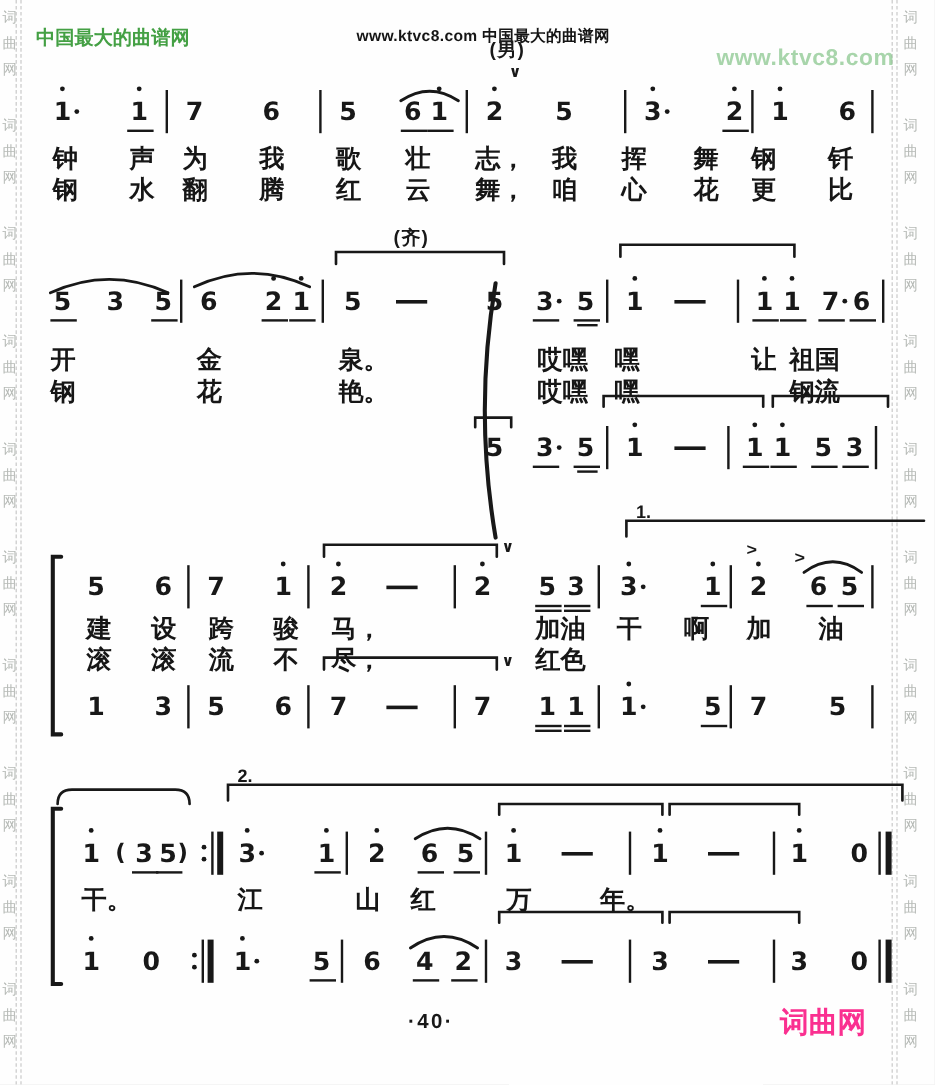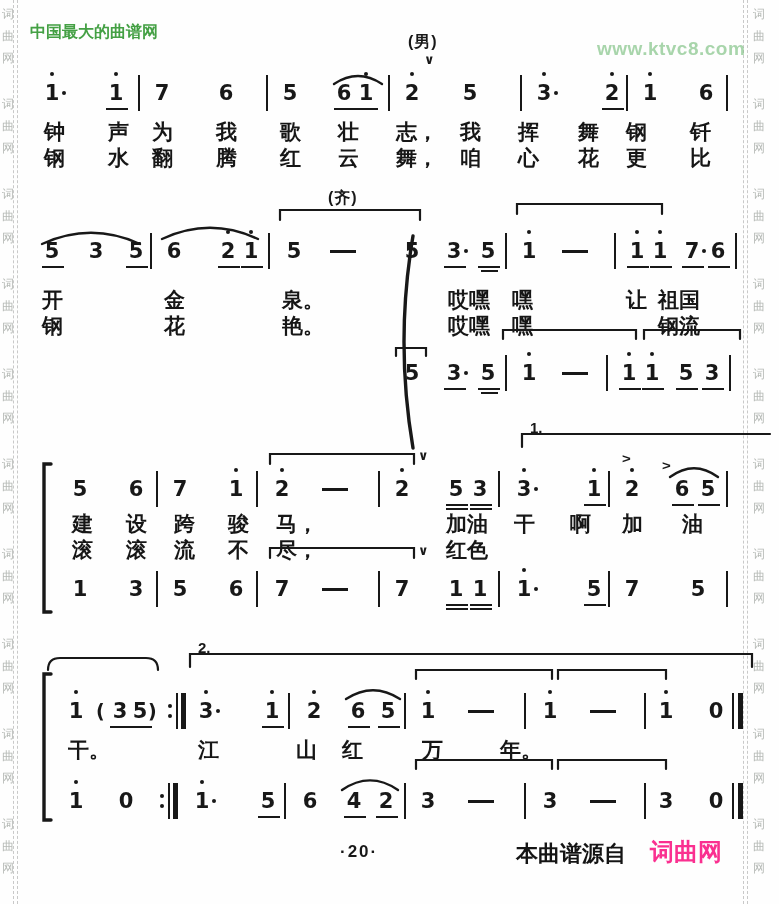--- a/index.html
+++ b/index.html
@@ -104,20 +104,21 @@
       <div class="wmchar" style="top: 680px;">网</div>
       <div class="wmchar" style="top: 726px;">词</div>
       <div class="wmchar" style="top: 748px;">曲</div>
       <div class="wmchar" style="top: 770px;">网</div>
       <div class="wmchar" style="top: 816px;">词</div>
       <div class="wmchar" style="top: 838px;">曲</div>
       <div class="wmchar" style="top: 860px;">网</div>
     </div>
 
   <div class="hdr-left">中国最大的曲谱网</div>
+  <div class="hdr-center">www.ktvc8.com 中国最大的曲谱网</div>
   <div class="hdr-greenwm">www.ktvc8.com</div>
 
   <svg class="overlay" id="overlay" width="779" height="904" viewBox="0 0 779 904">
       <path d="M334,84 Q358,68 382,84" fill="none" stroke="#181818" stroke-width="2.4" stroke-linecap="round"></path>
       <path d="M42,244 Q91,221.6 140,244" fill="none" stroke="#181818" stroke-width="2.4" stroke-linecap="round"></path>
       <path d="M162,239 Q210,216.6 258,239" fill="none" stroke="#181818" stroke-width="2.4" stroke-linecap="round"></path>
       <path d="M670,477 Q694,459.4 718,477" fill="none" stroke="#181818" stroke-width="2.4" stroke-linecap="round"></path>
       <path d="M346,699 Q373,681.4 400,699" fill="none" stroke="#181818" stroke-width="2.4" stroke-linecap="round"></path>
       <path d="M342,790 Q370,770.8 398,790" fill="none" stroke="#181818" stroke-width="2.4" stroke-linecap="round"></path>
       <path d="M280,220 L280,210 L420,210 L420,220" fill="none" stroke="#181818" stroke-width="2.2" stroke-linecap="round"></path>
@@ -426,16 +427,15 @@
       <div class="lyr" style="left: 342px; top: 736px;">红</div>
       <div class="lyr" style="left: 422px; top: 736px;">万</div>
       <div class="lyr" style="left: 500px; top: 736px;">年。</div>
       <div class="breath" style="left: 424px; top: 52px;">∨</div>
       <div class="breath" style="left: 418px; top: 448px;">∨</div>
       <div class="breath" style="left: 418px; top: 543px;">∨</div>
       <div class="accent" style="left: 622px; top: 450px;">&gt;</div>
       <div class="accent" style="left: 662px; top: 457px;">&gt;</div>
     </div>
 
-  <div class="pagenum">·20·</div>
-  <div class="src-label">本曲谱源自</div>
+  <div class="pagenum">·40·</div>
   <div class="src-site">词曲网</div>
 </div>
 
 </body></html>

